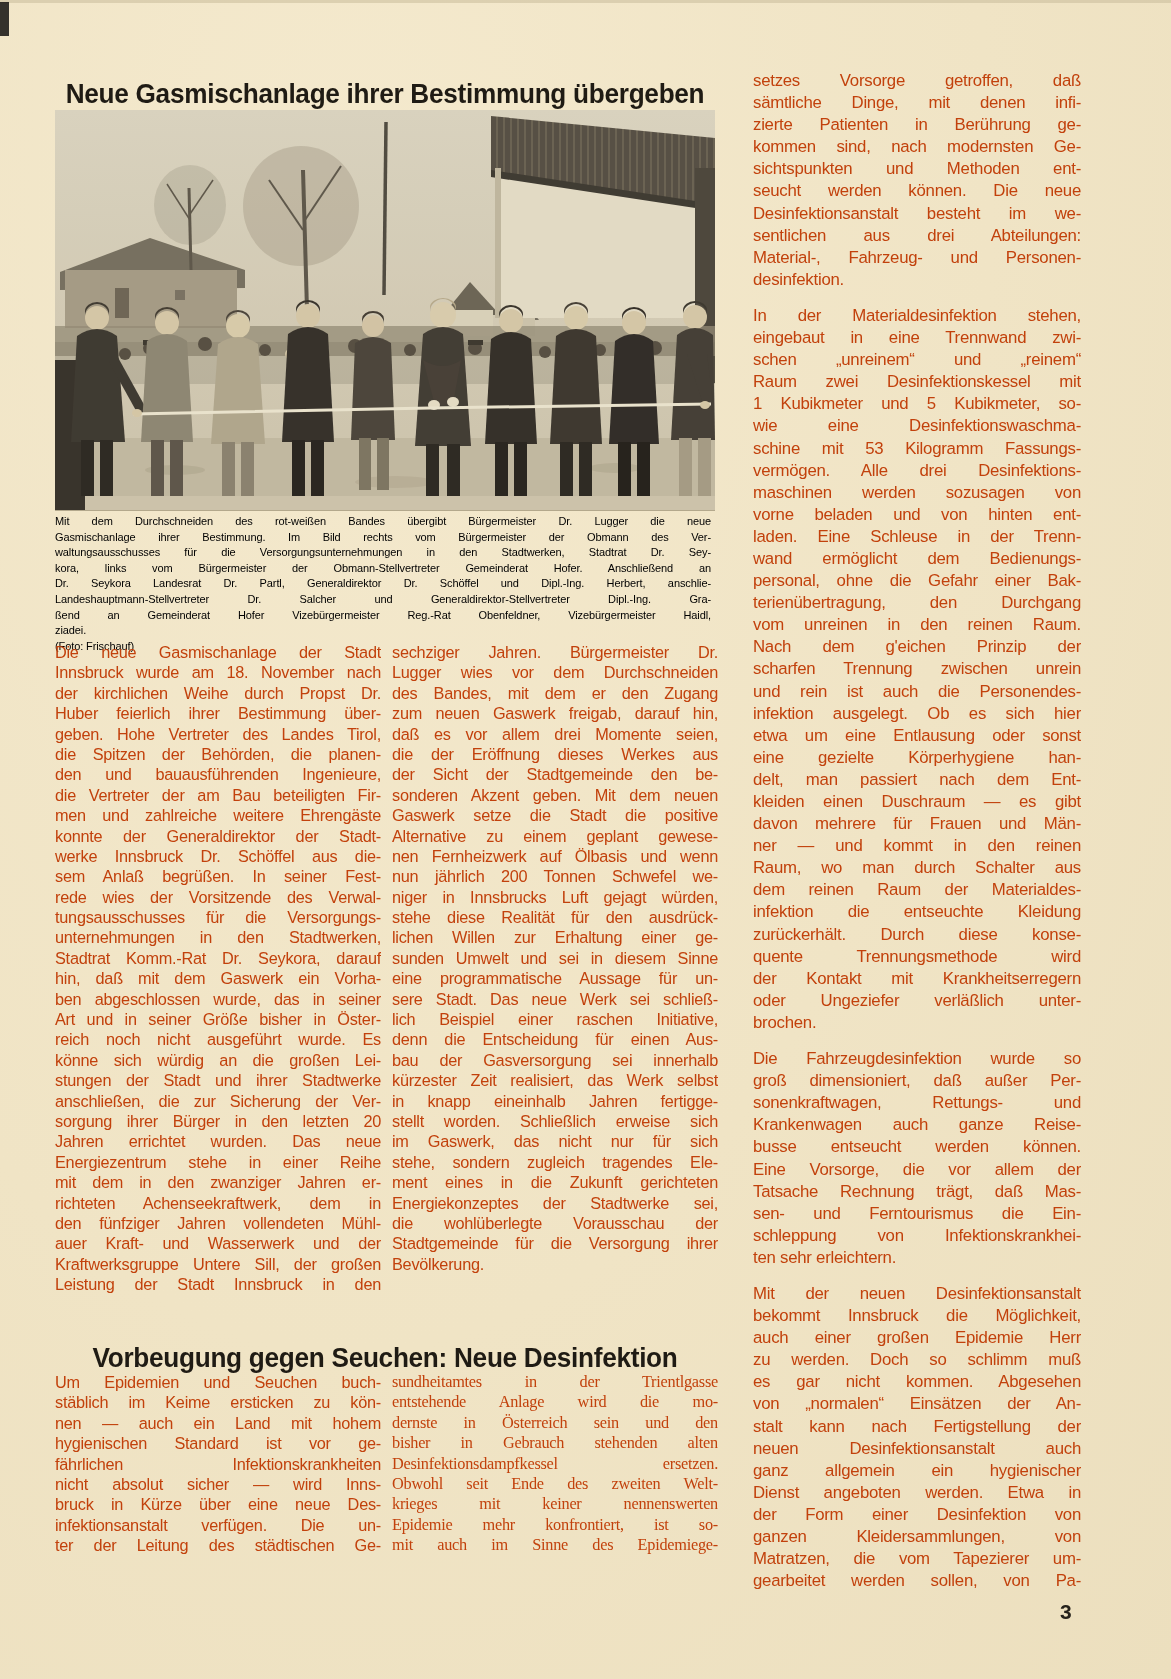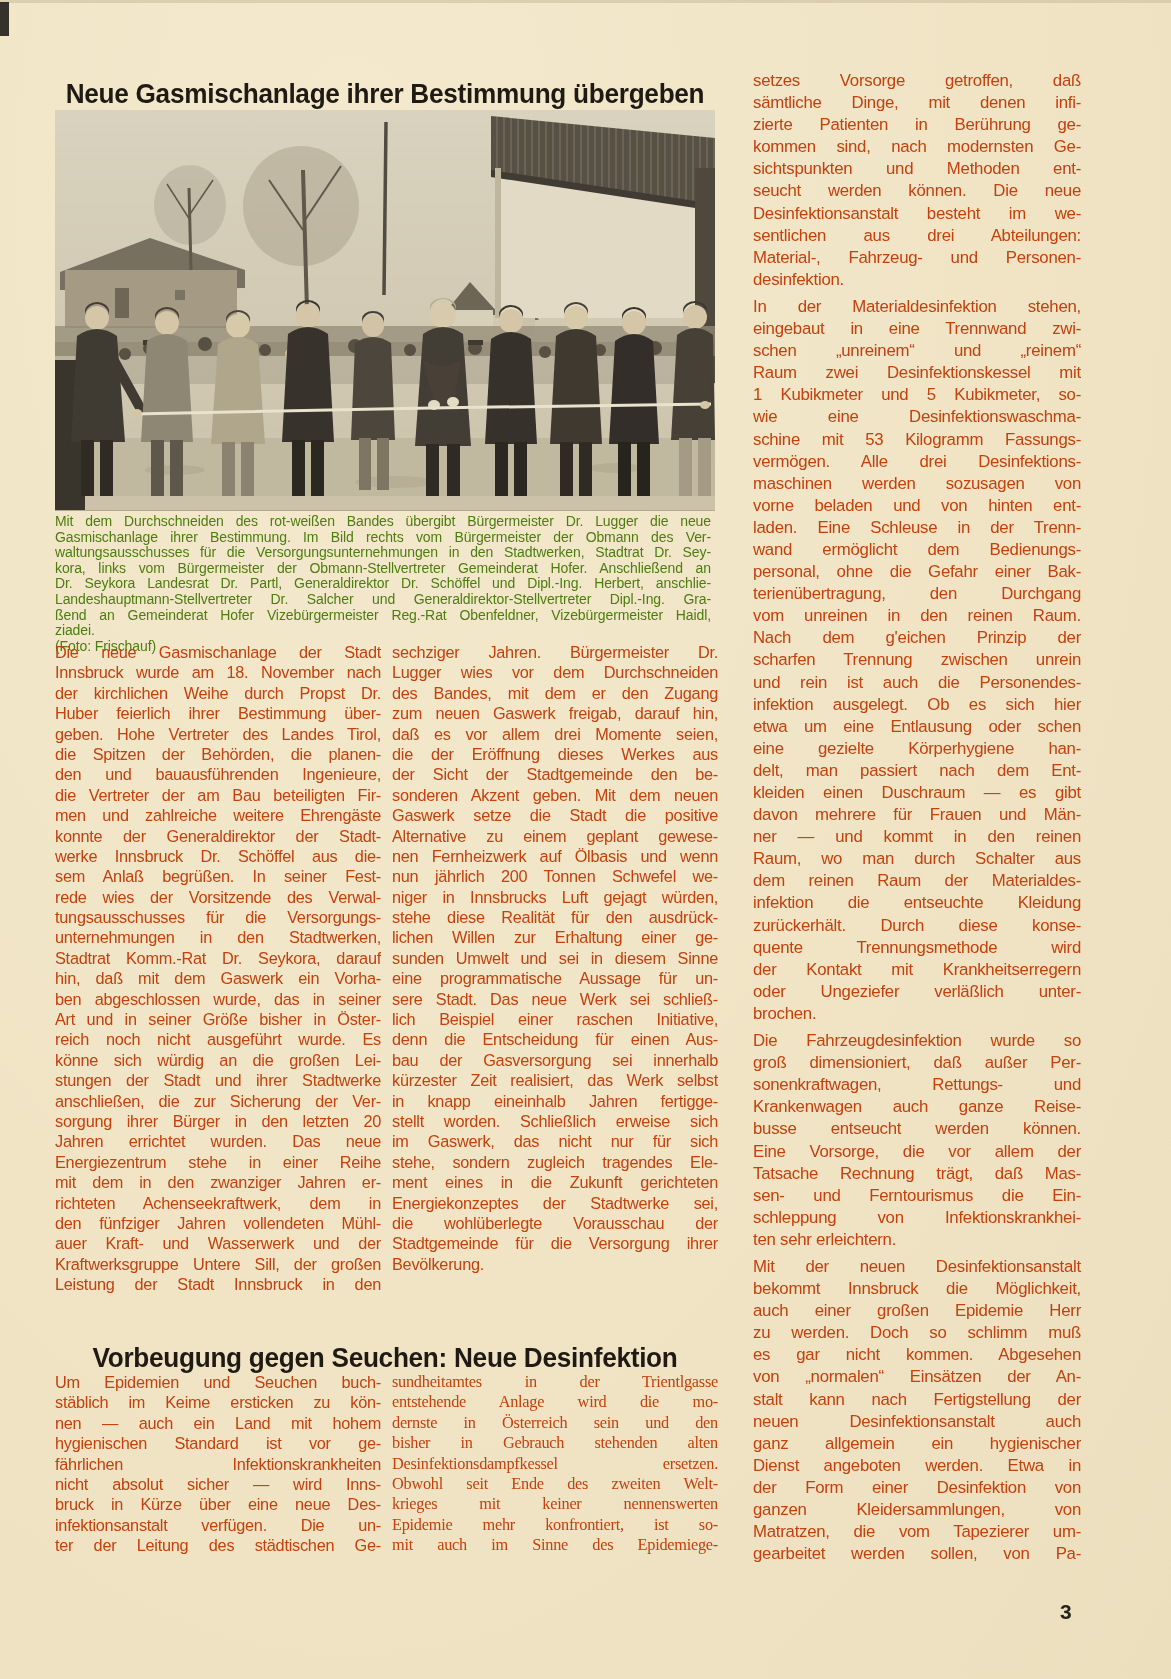--- a/index.html
+++ b/index.html
@@ -20,31 +20,31 @@
     font-size:27px;letter-spacing:-0.3px;line-height:32px;
     transform:scaleX(.97);transform-origin:center;
     white-space:nowrap;
   }
   #headline1{left:55px;top:60px;width:660px;}
   #headline2{left:55px;top:1320px;width:660px;}
 
   .photo-wrap{left:55px;top:110px;width:660px;height:400px;background:#d8d1bd;box-shadow:0 1px 0 #b3a88c;}
   .photo-wrap svg{display:block;}
 
-  .caption{left:55px;top:514px;width:656px;font-size:14px;color:#4d7c0f;letter-spacing:-0.1px;}
+  .caption{left:55px;top:514px;width:656px;font-size:11px;color:#000000;letter-spacing:-0.1px;}
   .caption .tline{height:15.6px;line-height:15.6px;}
   .caption-lastline{display:flex;justify-content:space-between;height:15.6px;line-height:15.6px;flex-direction:column;}
 
   .bodycol{font-size:16.3px;letter-spacing:-0.25px;color:#c2410c;}
   .bodycol .tline{overflow:hidden;}
   .lh20 .tline{height:20.4px;line-height:20.4px;}
   .lh22 .tline{height:22.1px;line-height:22.1px;}
   .tline{text-align:justify;text-align-last:justify;white-space:normal;}
   .tline.ragged{text-align-last:left;}
-  .para + .para{margin-top:5px;}
+  .para + .para{margin-top:14px;}
 
   #col1{left:55px;top:642px;width:326px;}
   #col2{left:392px;top:642px;width:326px;}
   #col3{left:753px;top:70px;width:328px;font-size:16.8px;}
   #col4{left:55px;top:1372px;width:326px;}
   #col5{left:392px;top:1372px;width:326px;font-family:Liberation Serif, serif;}
 
   .pagenum{left:1060px;top:1600px;font-size:21px;font-weight:700;color:#26221b;}
 </style>
 </head>
@@ -357,21 +357,21 @@
       <div class="tline">vorne beladen und von hinten ent-</div>
       <div class="tline">laden. Eine Schleuse in der Trenn-</div>
       <div class="tline">wand ermöglicht dem Bedienungs-</div>
       <div class="tline">personal, ohne die Gefahr einer Bak-</div>
       <div class="tline">terienübertragung, den Durchgang</div>
       <div class="tline">vom unreinen in den reinen Raum.</div>
       <div class="tline">Nach dem g'eichen Prinzip der</div>
       <div class="tline">scharfen Trennung zwischen unrein</div>
       <div class="tline">und rein ist auch die Personendes-</div>
       <div class="tline">infektion ausgelegt. Ob es sich hier</div>
-      <div class="tline">etwa um eine Entlausung oder schen</div>
+      <div class="tline">etwa um eine Entlausung oder sonst</div>
       <div class="tline">eine gezielte Körperhygiene han-</div>
       <div class="tline">delt, man passiert nach dem Ent-</div>
       <div class="tline">kleiden einen Duschraum — es gibt</div>
       <div class="tline">davon mehrere für Frauen und Män-</div>
       <div class="tline">ner — und kommt in den reinen</div>
       <div class="tline">Raum, wo man durch Schalter aus</div>
       <div class="tline">dem reinen Raum der Materialdes-</div>
       <div class="tline">infektion die entseuchte Kleidung</div>
       <div class="tline">zurückerhält. Durch diese konse-</div>
       <div class="tline">quente Trennungsmethode wird</div>

